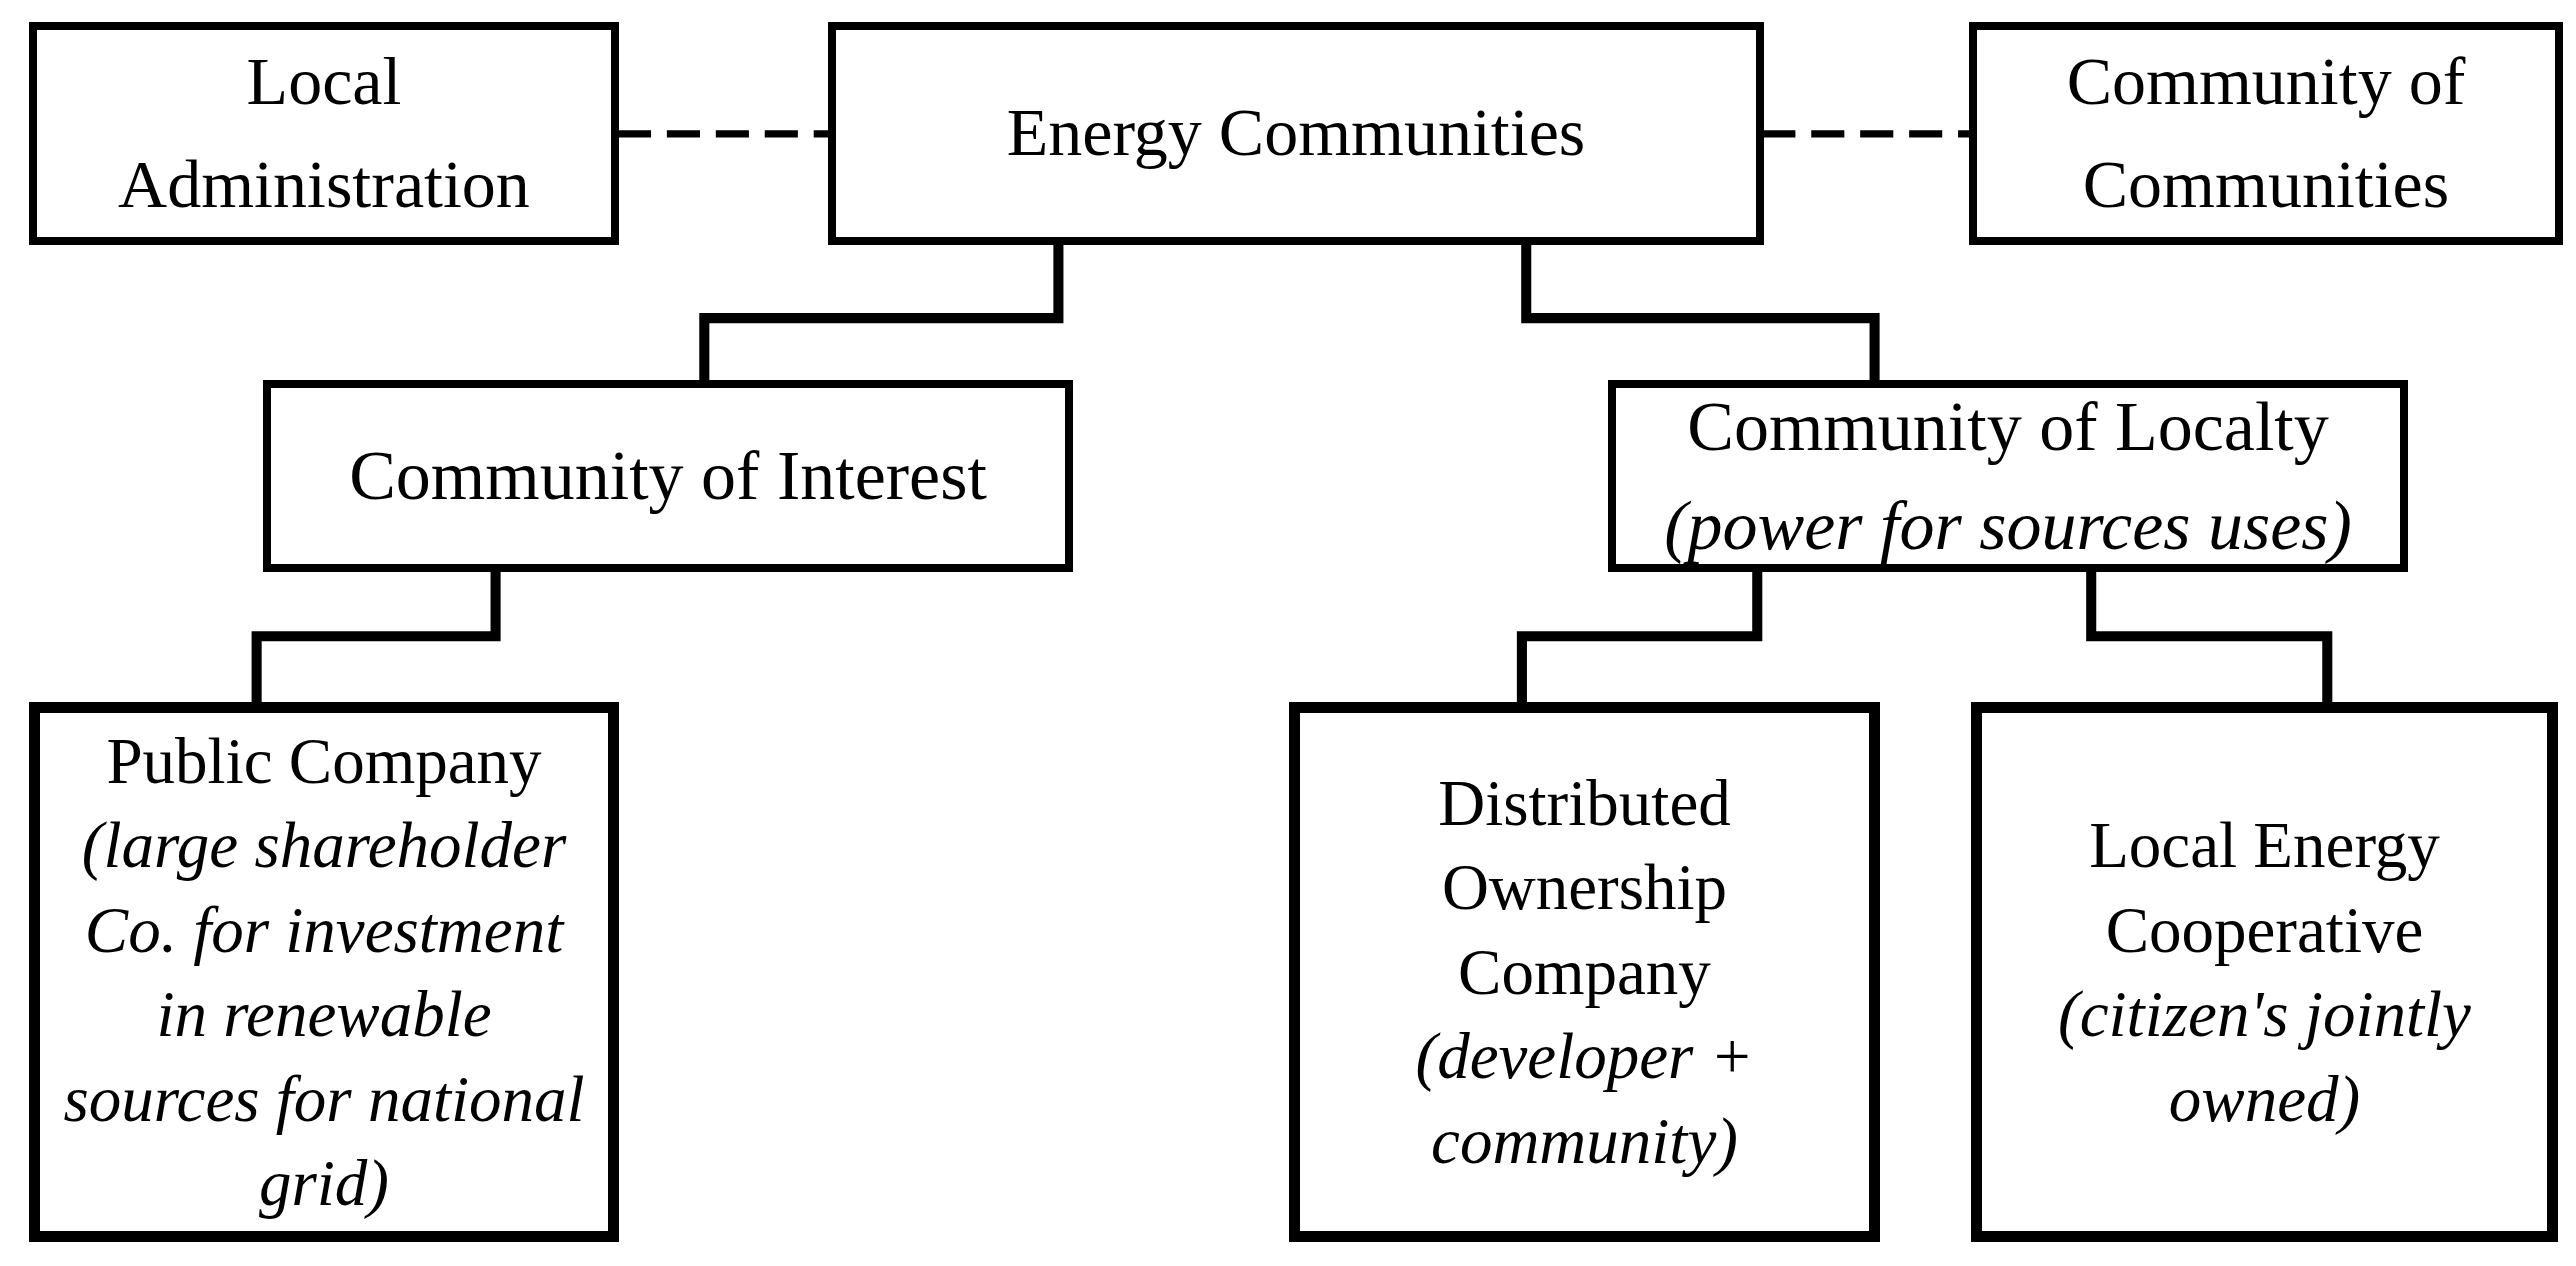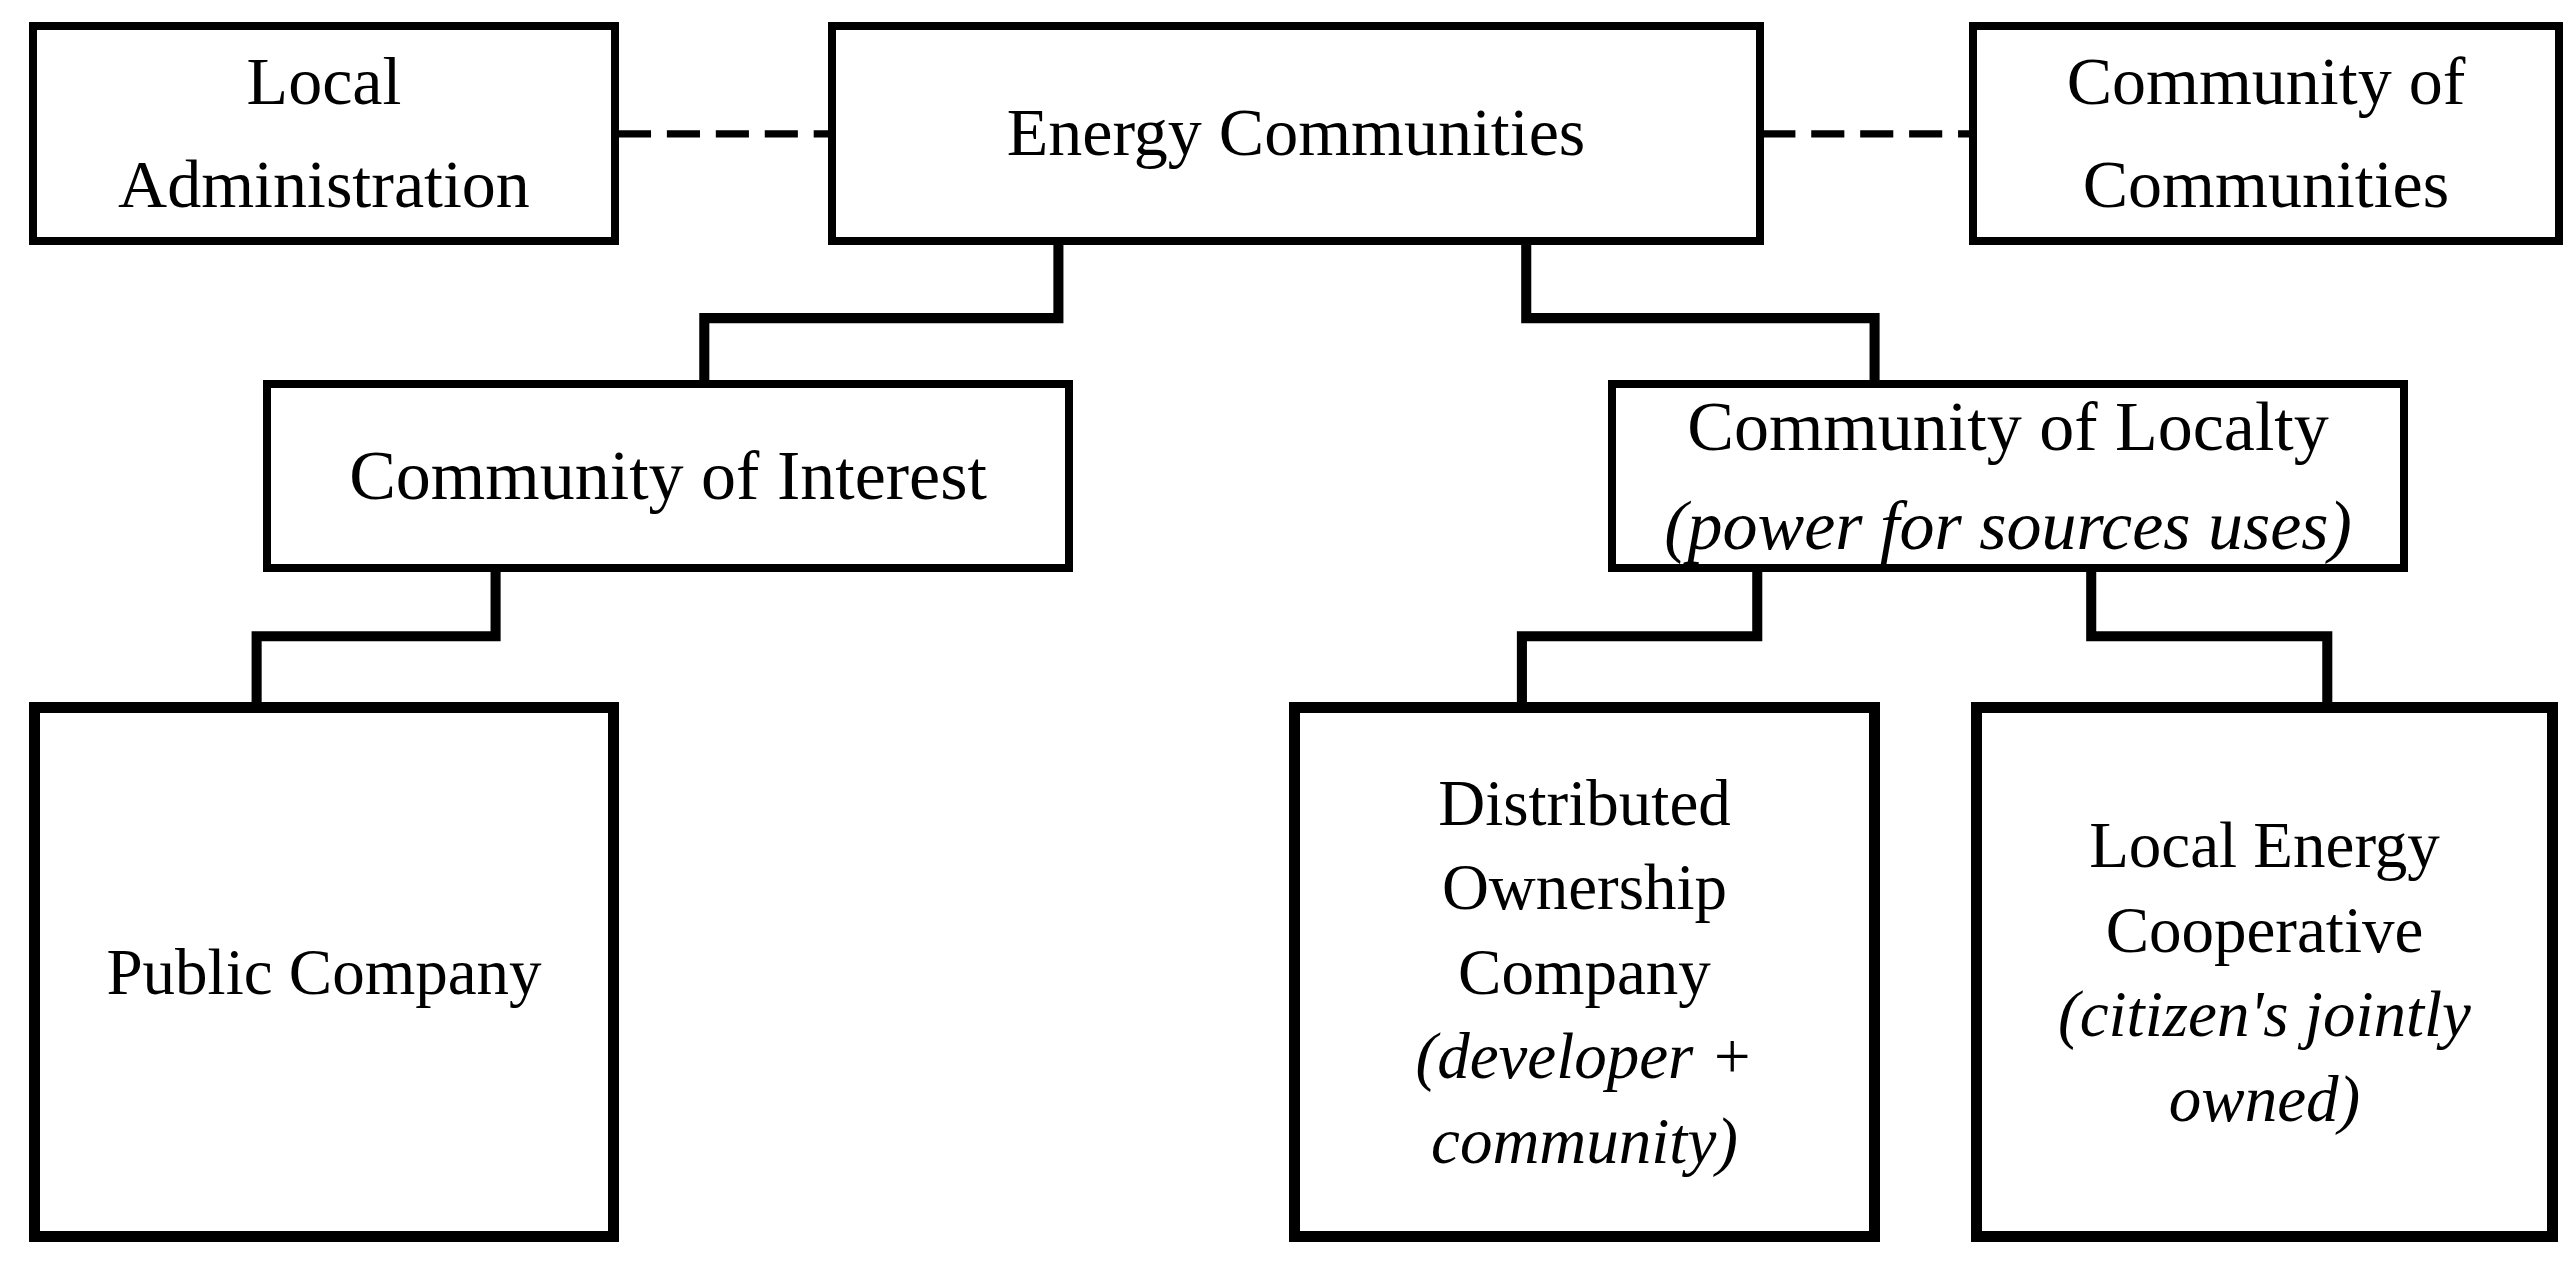--- a/index.html
+++ b/index.html
@@ -91,20 +91,25 @@
     <span class="t">Community of Interest</span>
   </div>
 
   <div class="box lvl2" style="left:1608px;top:380px;width:800px;height:192px">
     <span class="t">Community of Localty</span>
     <span class="s">(power for sources uses)</span>
   </div>
 
   <div class="box leaf" style="left:29px;top:702px;width:590px;height:540px">
     <span class="t">Public Company</span>
+    <span class="s">(large shareholder
+Co. for investment
+in renewable
+sources for national
+grid)</span>
   </div>
 
   <div class="box leaf" style="left:1971px;top:702px;width:587px;height:540px">
     <span class="t">Local Energy
 Cooperative</span>
     <span class="s">(citizen's jointly
 owned)</span>
   </div>
 
   <div class="box leaf" style="left:1289px;top:702px;width:591px;height:540px">

